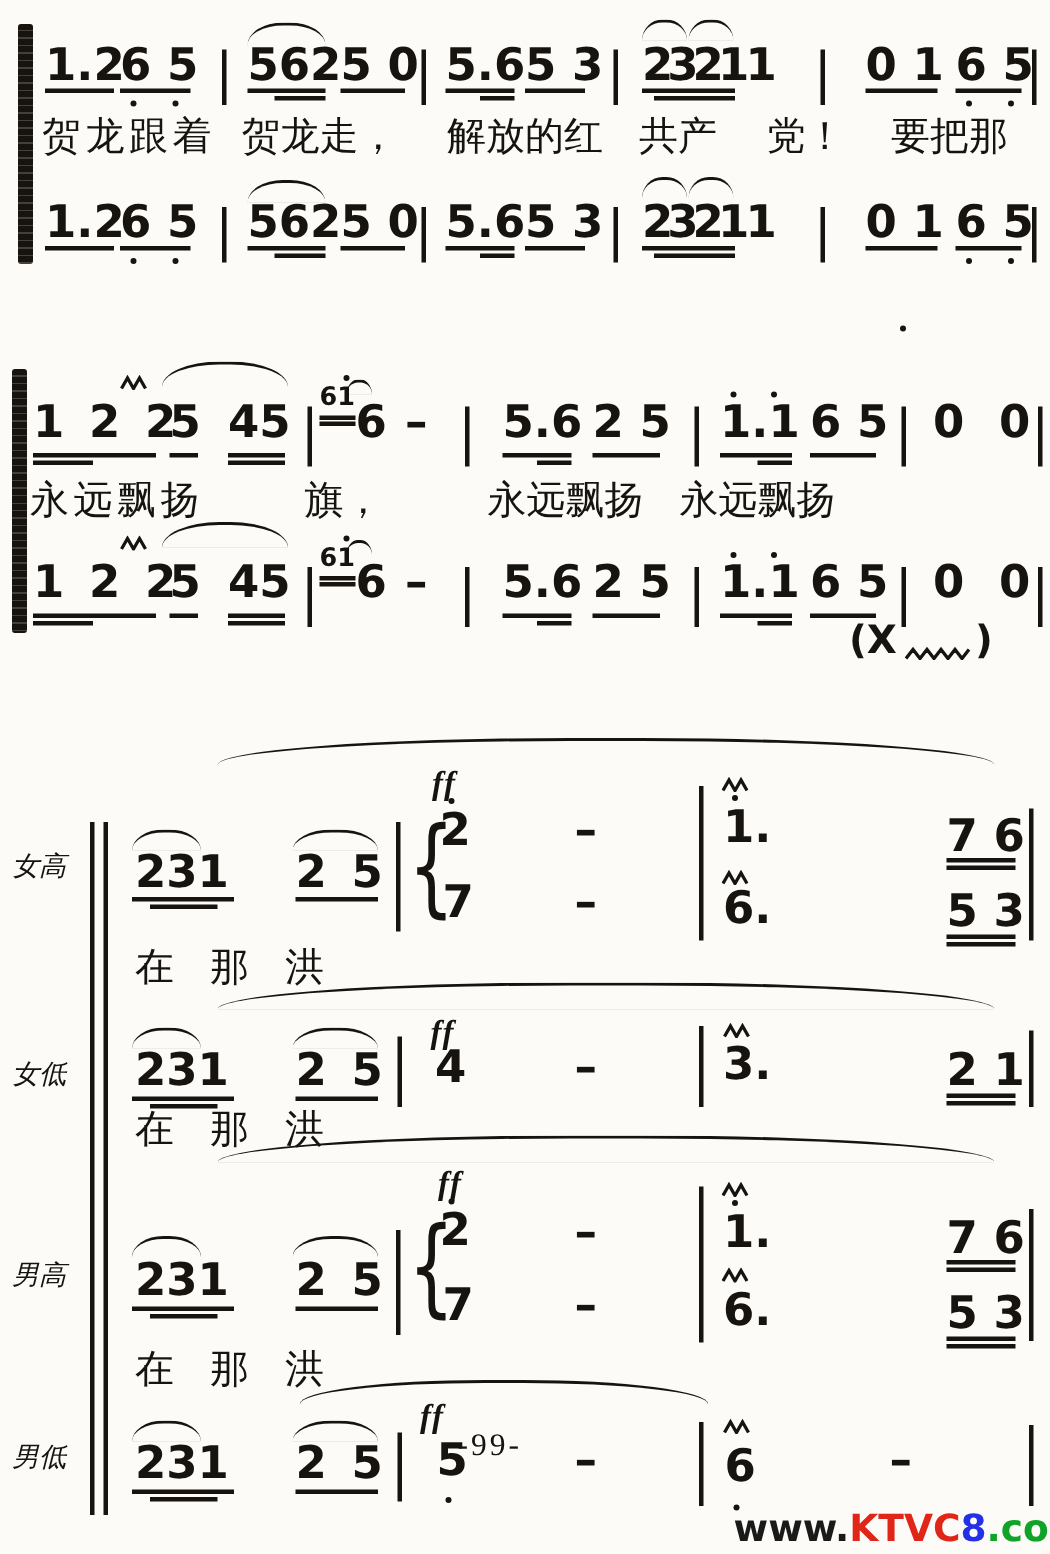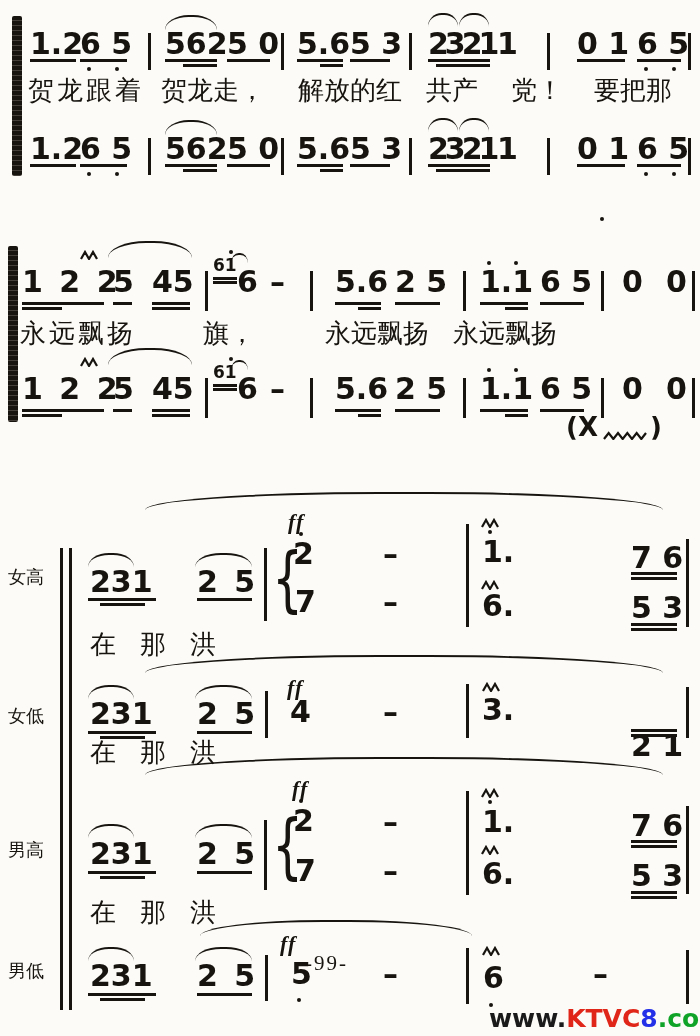--- a/index.html
+++ b/index.html
@@ -5,21 +5,21 @@
   html,body{margin:0;padding:0;background:#e8e6e0;}
   #page{position:relative;width:700px;height:1036px;margin:0 auto;background:#fcfbf7;
         overflow:hidden;color:#17140f;font-family:"DejaVu Sans",sans-serif;}
   .it{position:absolute;white-space:pre;line-height:1;}
   .num{font-weight:bold;font-size:30px;font-family:"DejaVu Sans",sans-serif;}
   .grace{font-size:17px;}
   .k{letter-spacing:-4px;}
   .wsp{word-spacing:6px;}
   .zh{font-size:26px;font-family:"Liberation Serif","DejaVu Serif",serif;}
   .sp1{letter-spacing:3px;}
-  .label{font-size:18px;}
+  .label{font-size:18px;font-style:italic;}
   .ff{font-family:"Liberation Serif","DejaVu Serif",serif;font-style:italic;font-weight:bold;
       font-size:22px;letter-spacing:1px;}
   .txt{font-weight:bold;font-size:26px;}
   .bar{width:2.5px;background:#17140f;}
   .u{height:2.5px;background:#17140f;}
   .dot{width:4px;height:4px;border-radius:50%;background:#17140f;}
   .arc{border-top:2.6px solid #17140f;border-radius:50% 50% 0 0 / 110% 110% 0 0;}
   .brace{font-size:68px;font-weight:400;transform:scaleX(.72) scaleY(1.05);transform-origin:left top;}
   .bracket{width:10px;border-radius:2px;
            background:repeating-linear-gradient(180deg,#17140f 0 4px,#46403a 4px 5px);}
@@ -243,21 +243,21 @@
       <div class="it num" style="left: 90px; top: 699px;">231</div>
       <div class="it num wsp" style="left: 197px; top: 699px;">2 5</div>
       <div class="it bar" style="left: 265px; top: 691px; height: 47px;"></div>
       <div class="it num" style="left: 290px; top: 697px;">4</div>
       <div class="it num" style="left: 383px; top: 697px;">–</div>
       <div class="it bar" style="left: 466px; top: 684px; height: 54px;"></div>
       <div class="it mord" style="left: 482px; top: 682px; width: 18px; height: 10px;"><svg width="18" height="10">
           <polyline points="1,9 5,2 9,9 13,2 17,9" fill="none" stroke="#17140f" stroke-width="2.2"></polyline>
         </svg></div>
       <div class="it num" style="left: 482px; top: 695px;">3.</div>
-      <div class="it num" style="left: 631px; top: 699px; margin-top: 32px;">2 1</div>
+      <div class="it num" style="left: 631px; top: 699px;">2 1</div>
       <div class="it u" style="left: 631px; top: 729px; width: 46px;"></div>
       <div class="it u" style="left: 631px; top: 734px; width: 46px;"></div>
       <div class="it bar" style="left: 686px; top: 687px; height: 51px;"></div>
       <div class="it u" style="left: 88px; top: 731px; width: 68px;"></div>
       <div class="it u" style="left: 100px; top: 736px; width: 45px;"></div>
       <div class="it u" style="left: 197px; top: 731px; width: 55px;"></div>
       <div class="it zh" style="left: 90px; top: 740px;">在</div>
       <div class="it zh" style="left: 140px; top: 740px;">那</div>
       <div class="it zh" style="left: 190px; top: 740px;">洪</div>
       <div class="it arc" style="left: 145px; top: 757px; width: 518px; height: 16px;"></div>

